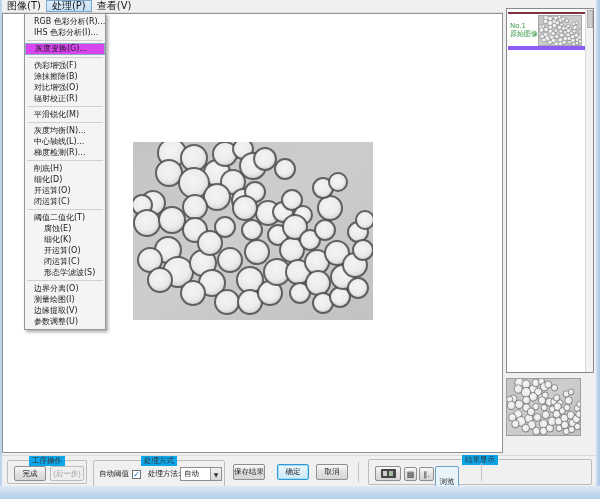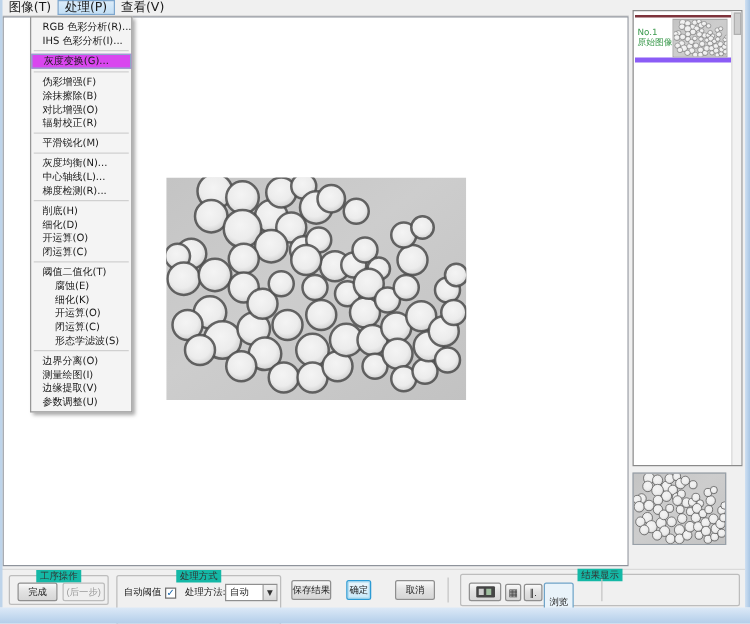--- a/index.html
+++ b/index.html
@@ -34,21 +34,21 @@
   .list-scroll .sthumb { position:absolute; left:1px; top:1px; width:6px; height:18px; background:#cdcdcd; border:1px solid #b0b0b0; }
   .list-item { position:absolute; left:1px; top:3px; width:77px; height:38px; border-top:2px solid #7e343c; border-bottom:4px solid #8b5cf6; display:flex; align-items:center; background:#fff; }
   .item-label { width:30px; font-size:7px; line-height:8px; color:#38984a; padding-left:2px; }
   .item-thumb { width:44px; height:31px; border:1px solid #aaa; }
   .preview-box { position:absolute; left:3px; top:378px; width:75px; height:58px; border:1px solid #98a0a8; background:#c8c8c8; }
   .preview-btn { position:absolute; left:14px; top:440px; width:53px; height:14px;margin-top:20px; }
 
   
   .toolbar { position:absolute; left:0; top:455px; width:600px; height:31px; background:#f0f0f0; border-top:1px solid #dadada; }
   .grp { position:absolute; border:1px solid #bdbdbd; border-radius:2px; }
-  .glabel { position:absolute; top:-5px; left:50%; transform:translateX(-50%); background:#14b8a6; padding:0 3px; font-size:7.5px; color:#333; white-space:nowrap; }
+  .glabel { position:absolute; top:-5px; left:50%; transform:translateX(-50%); background:#0ea5e9; padding:0 3px; font-size:7.5px; color:#333; white-space:nowrap; }
 
   .btn { position:absolute; display:flex; align-items:center; justify-content:center; background:linear-gradient(#f9f9f9,#e3e3e3 45%,#d6d6d6); border:1px solid #8f8f8f; border-radius:2px; font-size:7.5px; color:#222; cursor:default; white-space:nowrap; }
   .btn.disabled { color:#9b9b9b; background:#efefef; border-color:#bcbcbc; }
   .btn.focused { border-color:#2c9bd4; box-shadow:inset 0 0 0 1px #a8d9f0; background:linear-gradient(#ecf7fd,#c9e9f8); }
   .btn.pressed { background:#e9f3fa; border-color:#6fa4c9; }
 
   .chkrow { position:absolute; left:5px; top:8px; display:flex; align-items:flex-end; font-size:7.5px; }
   .chk { width:9px; height:9px; border:1px solid #707070; background:#fff; margin:0 3px; font-size:8px; line-height:8px; text-align:center; color:#1463a8; }
   .combo { position:absolute; width:42px; height:14px; border:1px solid #8f8f8f; background:#fff; font-size:7.5px; display:flex; align-items:center; }
   .combo .cval { flex:1; padding-left:3px; overflow:hidden; white-space:nowrap; }
@@ -232,21 +232,21 @@
       <span class="chk">✓</span>
       <span style="margin-left:4px;">处理方法:</span>
     </div>
     <div class="combo" style="left:86px; top:6px;">
       <span class="cval">自动</span>
       <span class="carrow">▼</span>
     </div>
   </div>
 
   <button class="btn" style="left:233px; top:8px; width:32px; height:16px;">保存结果</button>
-  <button class="btn focused" style="left:277px; top:8px; width:20px; height:16px;">确定</button>
+  <button class="btn focused" style="left:277px; top:8px; width:32px; height:16px;">确定</button>
   <button class="btn" style="left:316px; top:8px; width:32px; height:16px;">取消</button>
 
   <div class="vdiv" style="left:358px; top:6px; height:20px;"></div>
 
   <div class="grp" style="left:368px; top:3px; width:224px; height:26px;">
     <span class="glabel">结果显示</span>
     <button class="btn" style="left:6px; top:6px; width:26px; height:15px;">
       <span class="film-icon"></span>
     </button>
     <button class="btn" style="left:35px; top:7px; width:13px; height:14px;">

